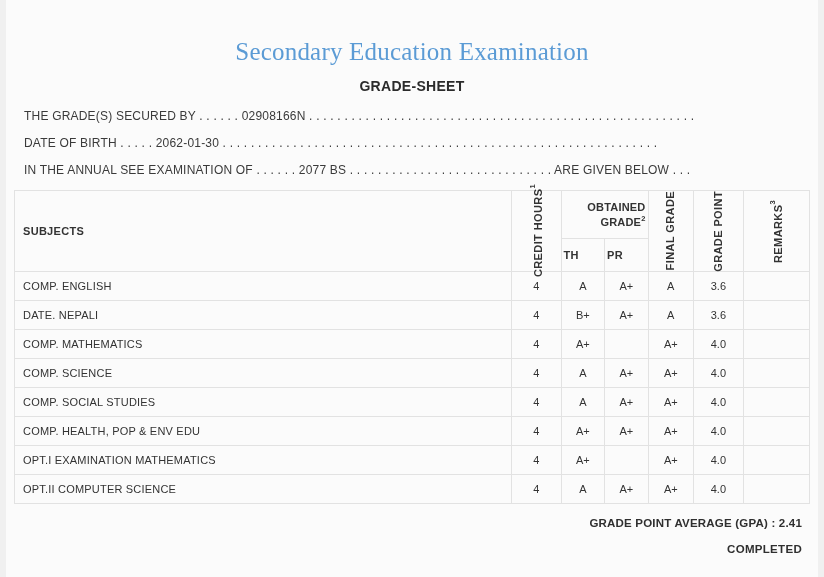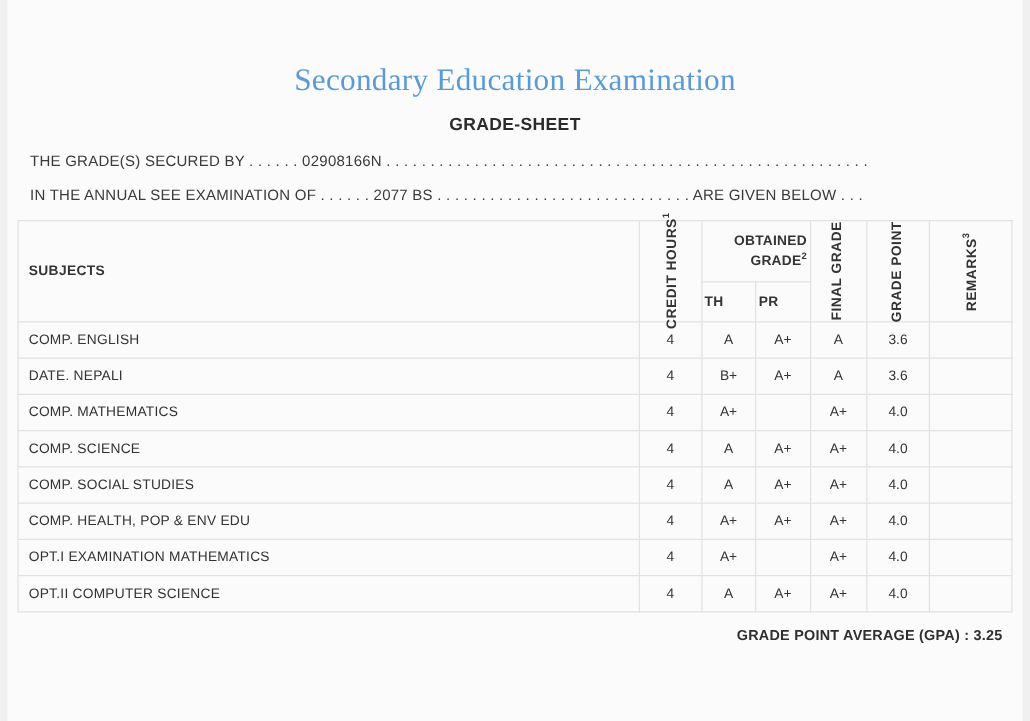--- a/index.html
+++ b/index.html
@@ -13,21 +13,21 @@
     font-family: "Liberation Sans", sans-serif;
     color: #333;
     overflow: hidden;
   }
   .sheet {
     position: relative;
     width: 824px;
     height: 577px;
     background: #fbfbfb;
     box-sizing: border-box;
-    padding: 13px 14px;
+    padding: 0 14px;
   }
   .title {
     text-align: center;
     font-family: "Liberation Serif", serif;
     font-size: 25px;
     color: #5b9bd5;
     letter-spacing: 0.2px;
     padding-top: 38px;
   }
   .subtitle {
@@ -153,20 +153,21 @@
 
 <div class="sheet">
   <div class="edge-left"></div>
   <div class="edge-right"></div>
 
   <div class="title">Secondary Education Examination</div>
   <div class="subtitle">GRADE-SHEET</div>
 
   <div class="info-block">
     <div class="info-line">THE GRADE(S) SECURED BY . . . . . . 02908166N . . . . . . . . . . . . . . . . . . . . . . . . . . . . . . . . . . . . . . . . . . . . . . . . . . . . . . .</div>
+    <div class="info-line">DATE OF BIRTH . . . . . 2062-01-30 . . . . . . . . . . . . . . . . . . . . . . . . . . . . . . . . . . . . . . . . . . . . . . . . . . . . . . . . . . . . . .</div>
     <div class="info-line">IN THE ANNUAL SEE EXAMINATION OF . . . . . . 2077 BS . . . . . . . . . . . . . . . . . . . . . . . . . . . . . ARE GIVEN BELOW . . .</div>
   </div>
 
   <table class="grades">
     <colgroup>
       <col style="width:480px">
       <col style="width:48px">
       <col style="width:42px">
       <col style="width:42px">
       <col style="width:44px">
@@ -275,15 +276,16 @@
           <td class="ctr">A</td>
           <td class="ctr">A+</td>
           <td class="ctr">A+</td>
           <td class="ctr">4.0</td>
           <td class="ctr"></td>
         </tr>
       </tbody>
   </table>
 
   <div class="footer">
-    <div class="gpa-line">GRADE POINT AVERAGE (GPA) : 3.25</div>
+    <div class="gpa-line">GRADE POINT AVERAGE (GPA) : 2.41</div>
+    <div class="completed-line">COMPLETED</div>
   </div>
 </div>
 
 </body></html>

